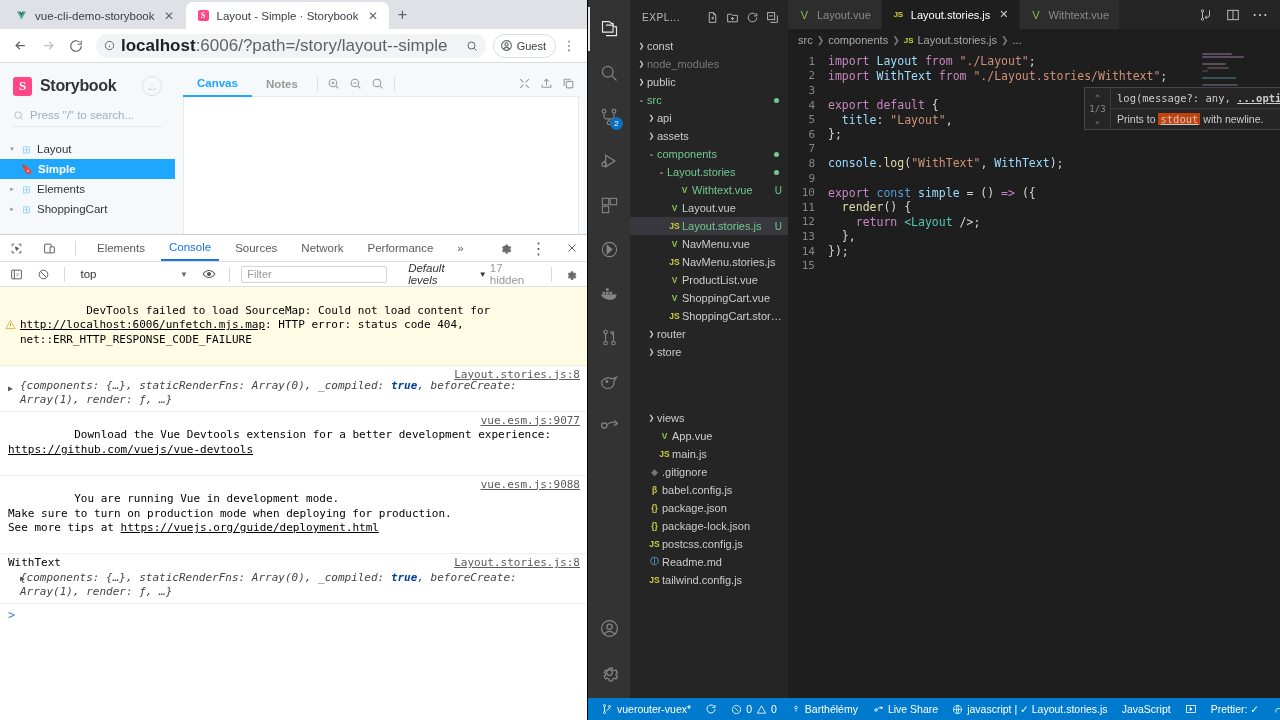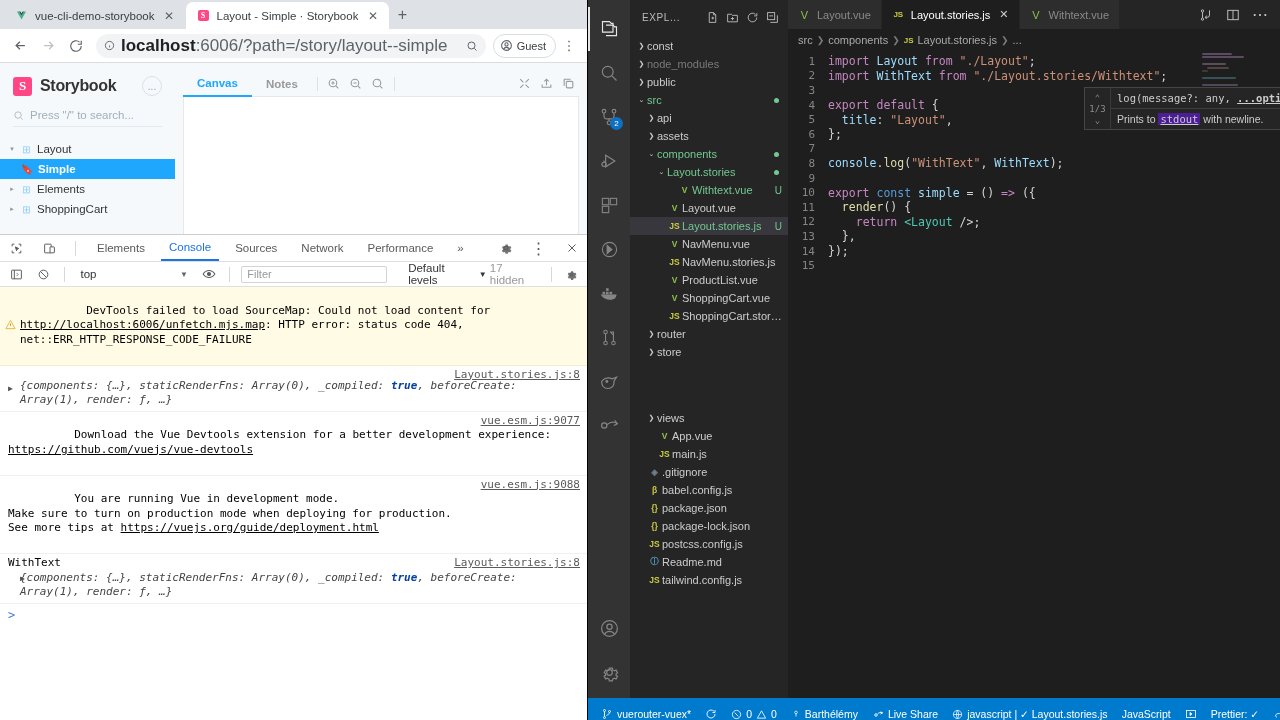--- a/index.html
+++ b/index.html
@@ -77,21 +77,21 @@
   .dt-tab { font-size:11.5px; color:#5a5a5a; padding:0 8px; height:26px; display:flex; align-items:center; }
   .dt-tab.act { color:#1a73e8; border-bottom:2px solid #1a73e8; }
   .dt-spacer { flex:1; }
   .dt-bar2 { height:25px; display:flex; align-items:center; border-bottom:1px solid #e0e0e0;
              padding:0 4px; gap:3px; }
   .dt-ctx { display:flex; align-items:center; width:125px; font-size:11.5px; color:#333;
             padding-left:8px; }
   .dt-ctx .cv { margin-left:auto; font-size:8px; color:#666; padding-right:6px; }
   .dt-filter { width:150px; height:17px; border:1px solid #d4d4d4; background:#fff; border-radius:2px;
                font-size:11px; color:#999; padding:0 5px; display:flex; align-items:center; margin-left:3px; }
-  .dt-levels { font-size:11.5px; color:#333; margin-left:18px; display:flex; align-items:center; gap:4px; }
+  .dt-levels { font-size:11.5px; color:#333; margin-left:18px; display:flex; align-items:center; gap:4px;font-style:italic; }
   .dt-hidden { font-size:11.5px; color:#999; margin-left:auto; padding-right:4px; }
 
   .console { position:absolute; top:52px; left:0; right:0; bottom:0; overflow:hidden;
              font-family:"DejaVu Sans Mono", monospace; font-size:11px; }
   .c-msg { border-bottom:1px solid #f0f0f0; padding:2px 8px 3px 20px; position:relative;
            line-height:14.5px; color:#000; }
   .c-msg.warn { background:#fffbe5; border-bottom:1px solid #f4eccc; }
   .c-src { position:absolute; right:8px; top:2px; color:#5a5a5a; text-decoration:underline;
            font-size:11px; }
   .c-src.blk { color:#222; }
@@ -152,26 +152,26 @@
   .minimap { position:absolute; right:10px; top:0; width:72px; height:50px; opacity:.55; }
   .mm-l { height:2px; margin:1.5px 0; border-radius:1px; }
   .hover-pop { position:absolute; left:296px; top:36px; width:396px; background:#252526;
                border:1px solid #454545; font-size:10.5px; color:#cccccc; display:flex; }
   .hp-nav { width:26px; display:flex; flex-direction:column; align-items:center; justify-content:center;
             color:#8d8d8d; font-size:9px; padding:3px 0; gap:1px; border-right:1px solid #3a3a3a;}
   .hp-body { flex:1; }
   .hp-sig { padding:4px 8px 4px 6px; font-family:"DejaVu Sans Mono",monospace; font-size:10.5px; }
   .hp-doc { padding:4px 8px 4px 6px; border-top:1px solid #3c3c3c; font-family:"Liberation Sans",sans-serif;
             font-size:10.5px; color:#cccccc; }
-  .hp-doc code { font-family:"DejaVu Sans Mono",monospace; background:#4c1d95; padding:0 2px;text-decoration:underline; }
+  .hp-doc code { font-family:"DejaVu Sans Mono",monospace; background:#c2410c; padding:0 2px;text-decoration:underline; }
   .und { text-decoration:underline; font-weight:700; }
 
   .statusbar { height:22px; background:#007acc; display:flex; align-items:center; color:#ffffff;
                font-size:10.5px; padding:0 6px; gap:0; }
-  .st-it { display:flex; align-items:flex-end; gap:4px; padding:0 7px; height:22px; white-space:nowrap; }
+  .st-it { display:flex; align-items:center; gap:4px; padding:0 7px; height:22px; white-space:nowrap; }
 
   
   .k  { color:#c586c0; }  
   .k2 { color:#569cd6; }  
   .s  { color:#ce9178; }  
   .f  { color:#dcdcaa; }  
   .v  { color:#9cdcfe; }  
   .p  { color:#d4d4d4; }  
   .tg { color:#4ec9b0; }
 </style>

